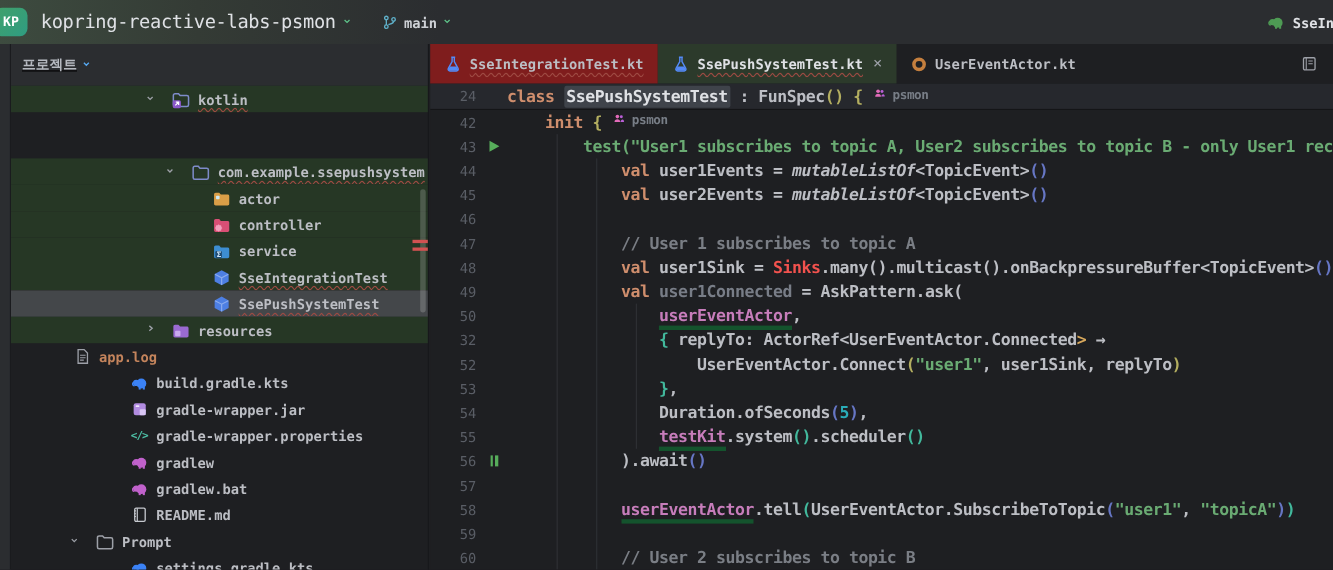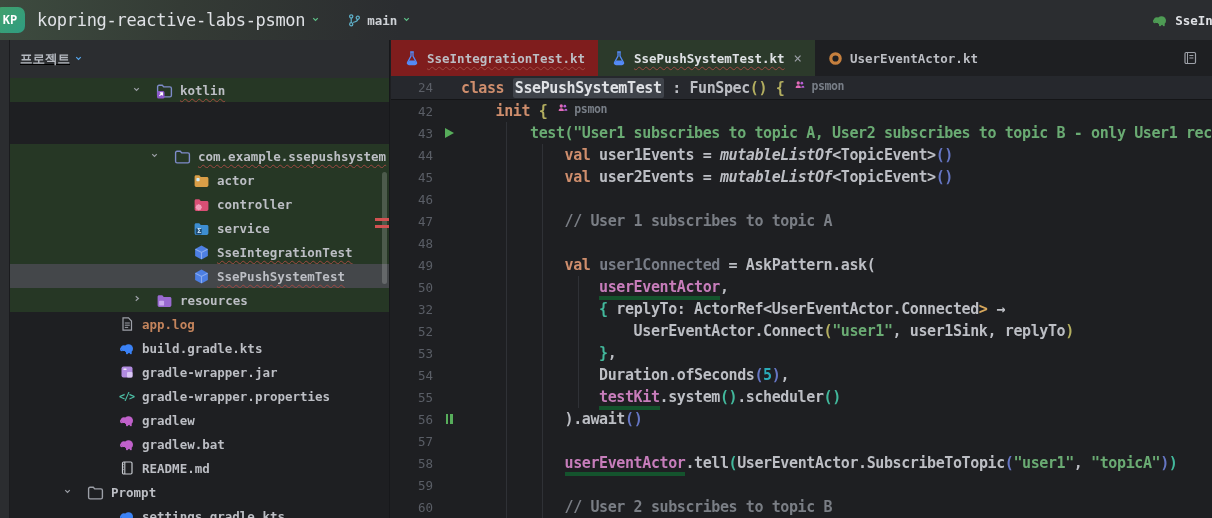--- a/index.html
+++ b/index.html
@@ -229,21 +229,21 @@
               </svg>
             </span>
             <span class="tree-icon">
               <svg width="17" height="17" viewBox="0 0 16 16" fill="none">
                 <path d="M1.5 4.5 c0-.9.6-1.5 1.4-1.5h3l1.4 1.6h5.8c.8 0 1.4.6 1.4 1.4v6.5c0 .8-.6 1.5-1.4 1.5H2.9c-.8 0-1.4-.7-1.4-1.5z" fill="#9a6ad1"></path>
                 <rect x="3" y="8.2" width="4.6" height="4.6" rx="0.8" fill="#c9aaee"></rect>
               </svg>
             </span>
             <span class="tree-label">resources</span>
           </div>
-          <div class="tree-row" style="padding-left: 108px;">
+          <div class="tree-row" style="padding-left: 56px;">
             <span class="tree-icon">
               <svg width="16" height="16" viewBox="0 0 16 16" fill="none">
                 <path d="M4 1.8 h5.5 L12.5 5 v9.2 H4 Z" stroke="#9da0a8" stroke-width="1.2"></path>
                 <path d="M5.8 7h5 M5.8 9.2h5 M5.8 11.4h3.4" stroke="#9da0a8" stroke-width="1"></path>
               </svg>
             </span>
             <span class="tree-label" style="color: rgb(196, 132, 92);">app.log</span>
           </div>
           <div class="tree-row" style="padding-left: 108px;">
             <span class="tree-icon">
@@ -442,20 +442,21 @@
               <span class="txt"></span>
             </div>
             <div class="code-line">
               <span class="ln">47</span>
               <span class="gut"></span>
               <span class="txt"><span class="tok-d">            </span><span class="tok-cmt">// User 1 subscribes to topic A</span></span>
             </div>
             <div class="code-line">
               <span class="ln">48</span>
               <span class="gut"></span>
+              <span class="txt"><span class="tok-d">            </span><span class="tok-kw">val</span><span class="tok-d"> user1Sink = </span><span class="tok-red">Sinks</span><span class="tok-d">.many().multicast().onBackpressureBuffer&lt;TopicEvent&gt;</span><span class="tok-bp">()</span></span>
             </div>
             <div class="code-line">
               <span class="ln">49</span>
               <span class="gut"></span>
               <span class="txt"><span class="tok-d">            </span><span class="tok-kw">val</span><span class="tok-d"> </span><span class="tok-dim">user1Connected</span><span class="tok-d"> = AskPattern.ask(</span></span>
             </div>
             <div class="code-line">
               <span class="ln">50</span>
               <span class="gut"></span>
               <span class="txt"><span class="tok-d">                </span><span class="tok-prop">userEventActor</span><span class="tok-d">,</span></span>

